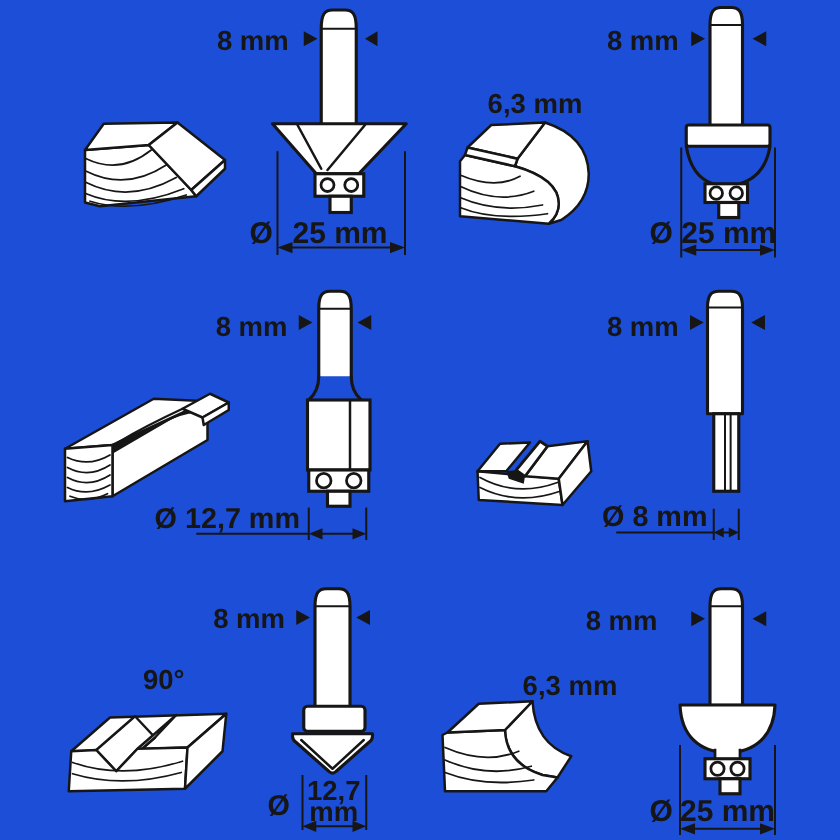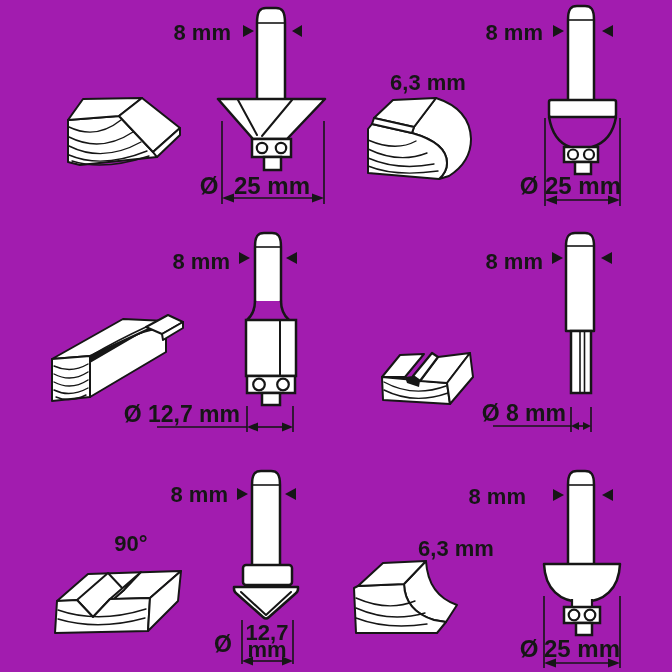--- a/index.html
+++ b/index.html
@@ -1,16 +1,16 @@
 <!DOCTYPE html>
 <html><head>
 <meta charset="utf-8">
 <style>
   html,body{margin:0;padding:0;background:#fff;}
-  .stage{position:relative;width:672px;height:672px;background:#a21caf;overflow:hidden;}
+  .stage{position:relative;width:672px;height:672px;background:#1d4ed8;overflow:hidden;}
   svg{display:block;}
   svg text{font-family:"Liberation Sans","DejaVu Sans",sans-serif;font-weight:bold;fill:#161616;}
   .lbl{font-size:22px;}
   .dim{font-size:24px;}
   .dim23{font-size:23px;}
   .dim22{font-size:22px;}
   .ln{stroke:#161616;fill:none;}
   .face{stroke:#161616;fill:#ffffff;}
   .dark{fill:#161616;stroke:none;}
   .mask{fill:#ffffff;stroke:none;}

